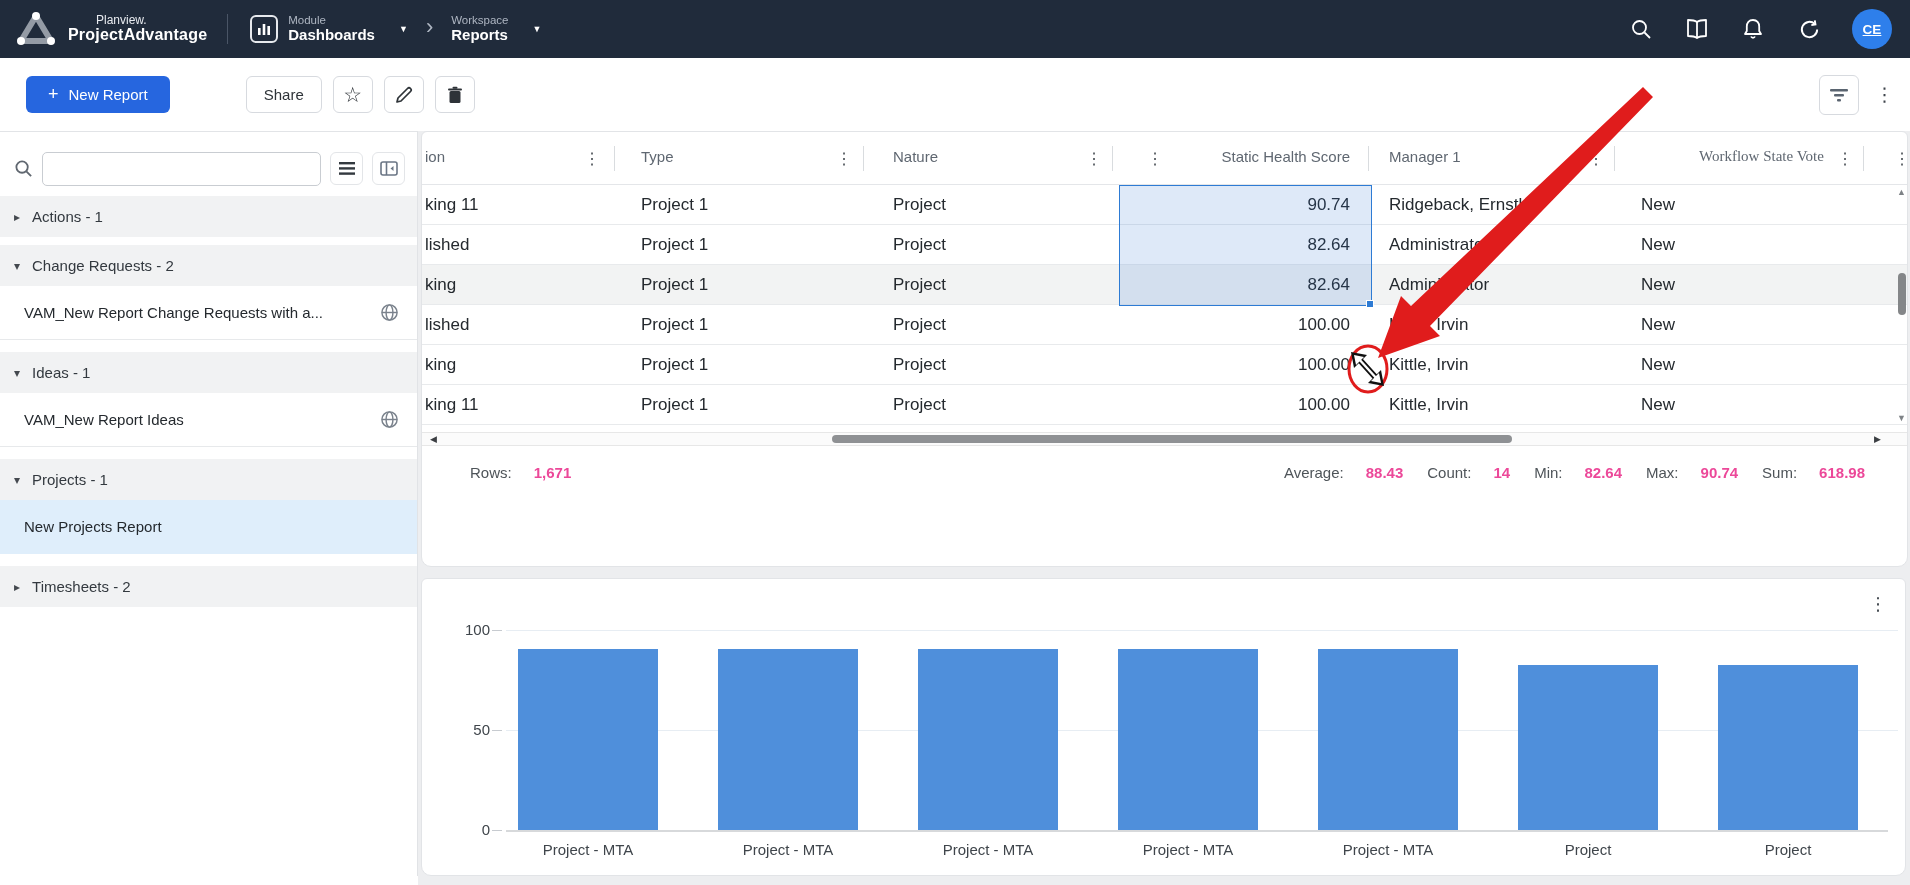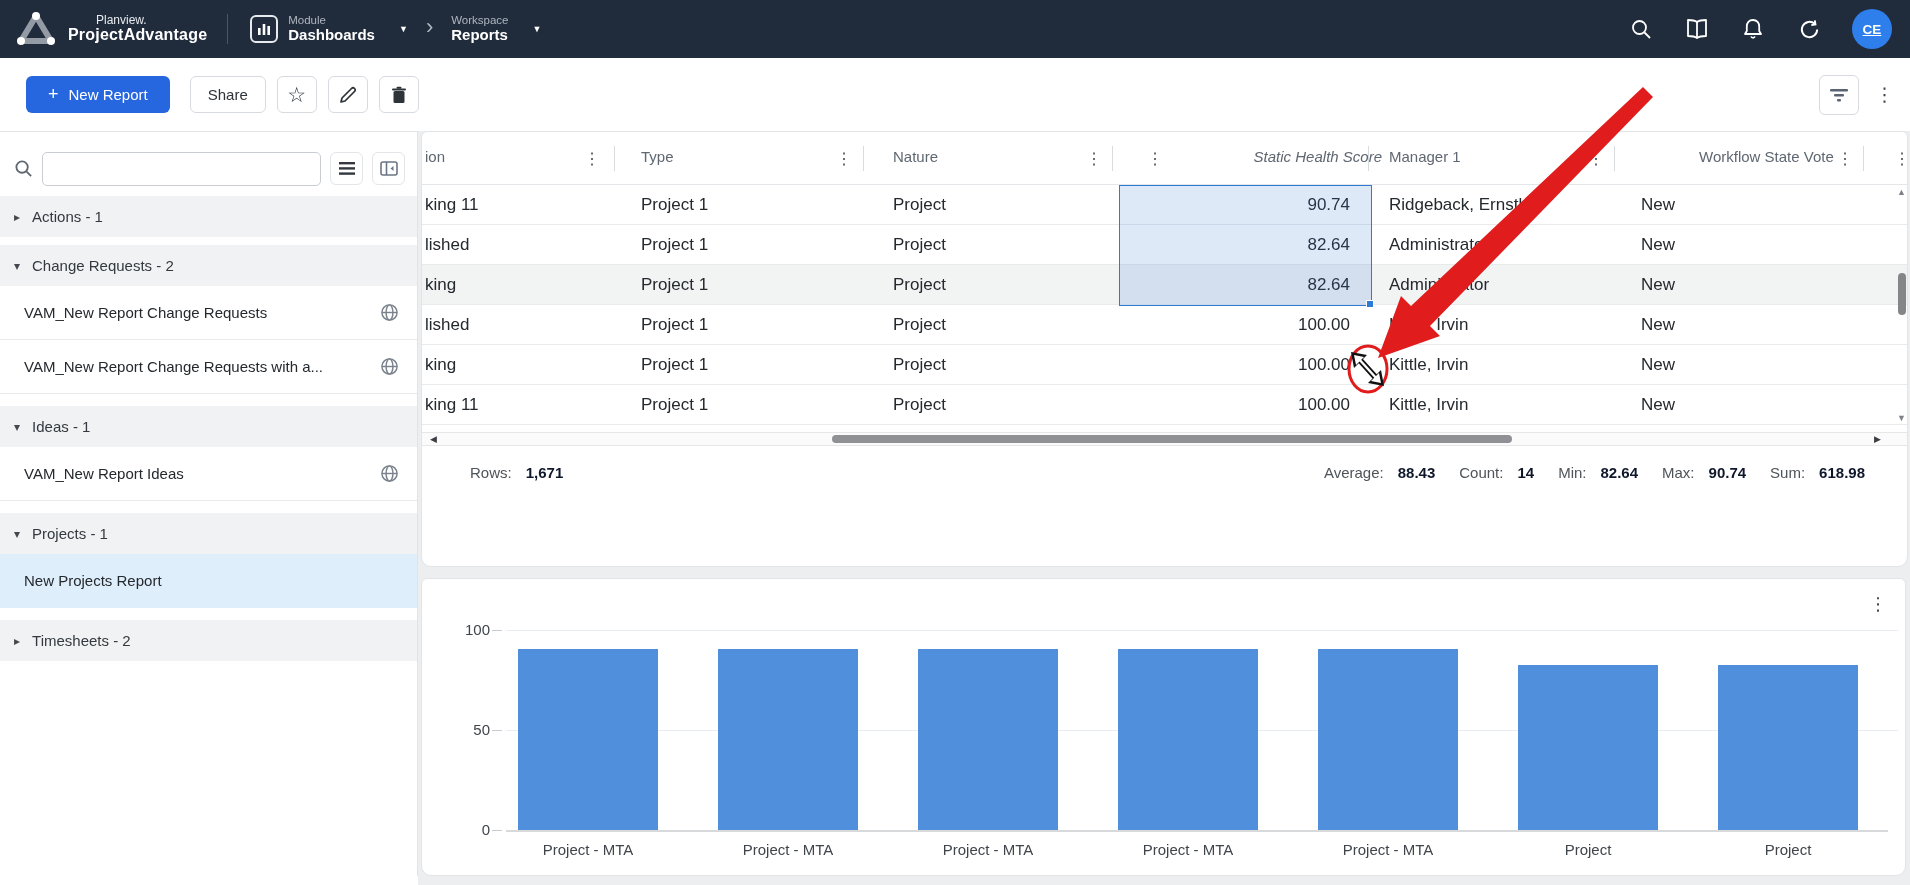--- a/index.html
+++ b/index.html
@@ -22,21 +22,21 @@
   .crumb-chevron { font-size:22px; color:#aeb6c2; margin:0 18px; padding-bottom:4px; }
   .nav-right { margin-left:auto; display:flex; align-items:center; gap:30px; padding-right:18px;text-decoration:underline; }
   .nav-icon-btn { width:26px; height:26px; display:flex; align-items:center; justify-content:center; cursor:pointer; }
   .avatar { width:40px; height:40px; border-radius:50%; background:#2e7feb; color:#fff; font-size:13.5px; font-weight:700; display:flex; align-items:center; justify-content:center; }
 
   
   .toolbar { position:absolute; left:0; top:58px; width:1910px; height:73px; background:#fff; display:flex; align-items:center; }
   .btn-primary { margin-left:26px; height:37px; padding:0 22px; background:#2666df; border:none; border-radius:6px; color:#fff; font-size:15px; display:flex; align-items:center; gap:10px; cursor:pointer; font-family:inherit; }
   .btn-plus { font-size:18px; font-weight:400; }
   .btn-ghost { height:37px; background:#fff; border:1px solid #d7dadf; border-radius:6px; color:#2e3338; font-size:15px; display:flex; align-items:center; justify-content:center; cursor:pointer; font-family:inherit; }
-  .btn-share { margin-left:20px; padding:0 17px; }
+  .btn-share { margin-left:76px; padding:0 17px; }
   .btn-icon { width:40px; margin-left:11px; }
   .toolbar-right { margin-left:auto; display:flex; align-items:center; gap:16px; padding-right:16px; }
   .kebab { font-size:17px; color:#3e444b; letter-spacing:0; line-height:1; cursor:pointer; }
 
   
   .main-bg { position:absolute; left:418px; top:131px; width:1492px; height:754px; background:#edeef0; }
 
   
   .sidebar { position:absolute; left:0; top:131px; width:418px; height:745px; background:#fff; border-top:1px solid #e2e4e7; border-right:1px solid #e1e3e6; }
   .search-row { display:flex; align-items:center; margin:14px 0 5px 0; padding:0 12px 0 14px; height:45px; gap:9px; }
@@ -68,21 +68,21 @@
   
   .vscroll { position:absolute; left:1473px; top:0; width:14px; height:240px; }
   .vscroll .arr { position:absolute; left:2px; font-size:9px; color:#7e8286; cursor:pointer; }
   .vthumb { position:absolute; left:3px; top:88px; width:8px; height:42px; background:#848688; border-radius:4px; cursor:pointer; }
   
   .hscroll { position:relative; height:14px; margin-top:7px; background:#fbfbfb; border-top:1px solid #e7e7e7; border-bottom:1px solid #e7e7e7; }
   .hscroll .arr { position:absolute; top:1px; font-size:9px; color:#3b3e42; cursor:pointer; }
   .hthumb { position:absolute; left:410px; top:2px; width:680px; height:8px; background:#8f9194; border-radius:4px; cursor:pointer; }
   
   .statusbar { height:53px; display:flex; align-items:center; justify-content:space-between; padding:0 42px 0 48px; font-size:15px; color:#4e5459; }
-  .statusbar b { color:#0f172a; font-weight:700; margin-left:14px; }
+  .statusbar b { color:#ec4899; font-weight:700; margin-left:22px; }
   .agg { display:flex; gap:24px; }
   .agg span { white-space:nowrap; }
 
   
   .chart-panel { position:absolute; left:421px; top:578px; width:1485px; height:298px; background:#fff; border:1px solid #e2e4e7; border-radius:6px 6px 10px 10px; }
   .chart-kebab { position:absolute; left:1447px; top:16px; font-size:18px; color:#3e444b; cursor:pointer; }
   .plot { position:absolute; left:0; top:0; width:1485px; height:251px; }
   .gridline { position:absolute; left:84px; width:1392px; height:1px; background:#e7edf3; }
   .baseline { position:absolute; left:84px; top:251px; width:1382px; height:2px; background:#d7d9db; }
   .ytick-lab { position:absolute; left:24px; width:44px; text-align:right; font-size:15px; color:#3f454b; }
@@ -227,30 +227,20 @@
       <span class="tri">▸</span>
       <span>Actions - 1</span>
     </div>
     <div class="tree-gap"></div>
 
     <div class="tree-group">
       <span class="tri">▾</span>
       <span>Change Requests - 2</span>
     </div>
     <div class="tree-item">
-      <span>VAM_New Report Change Requests</span>
-      <span class="globe">
-        <svg width="19" height="19" viewBox="0 0 20 20" fill="none" stroke="#7a828c" stroke-width="1.5">
-            <circle cx="10" cy="10" r="8"></circle>
-            <ellipse cx="10" cy="10" rx="3.6" ry="8"></ellipse>
-            <line x1="2" y1="10" x2="18" y2="10"></line>
-          </svg>
-      </span>
-    </div>
-    <div class="tree-item">
       <span>VAM_New Report Change Requests with a...</span>
       <span class="globe">
         <svg width="19" height="19" viewBox="0 0 20 20" fill="none" stroke="#7a828c" stroke-width="1.5">
             <circle cx="10" cy="10" r="8"></circle>
             <ellipse cx="10" cy="10" rx="3.6" ry="8"></ellipse>
             <line x1="2" y1="10" x2="18" y2="10"></line>
           </svg>
       </span>
     </div>
     <div class="tree-gap-lg"></div>
@@ -293,26 +283,26 @@
       <span class="htext" style="left:3px;">ion</span>
       <span class="hkebab" style="left:162px;">⋮</span>
       <span class="hdivider" style="left:192px;"></span>
       <span class="htext" style="left:219px;">Type</span>
       <span class="hkebab" style="left:414px;">⋮</span>
       <span class="hdivider" style="left:441px;"></span>
       <span class="htext" style="left:471px;">Nature</span>
       <span class="hkebab" style="left:664px;">⋮</span>
       <span class="hdivider" style="left:690px;"></span>
       <span class="hkebab" style="left:725px;">⋮</span>
-      <span class="htext" style="right:525px;font-style:italic;">Static Health Score</span>
+      <span class="htext" style="right:557px;">Static Health Score</span>
       <span class="hdivider" style="left:946px;"></span>
       <span class="htext" style="left:967px;">Manager 1</span>
       <span class="hkebab" style="left:1166px;">⋮</span>
       <span class="hdivider" style="left:1192px;"></span>
-      <span class="htext" style="left:1277px;">Workflow State Vote</span>
+      <span class="htext" style="left:1277px;font-family:Liberation Serif, serif;">Workflow State Vote</span>
       <span class="hkebab" style="left:1415px;">⋮</span>
       <span class="hdivider" style="left:1441px;"></span>
       <span class="hkebab" style="left:1472px;">⋮</span>
     </div>
 
     <div class="grid-rows">
       <div class="grow">
         <span class="cell" style="left:3px;">king 11</span>
         <span class="cell" style="left:219px;">Project 1</span>
         <span class="cell" style="left:471px;">Project</span>

